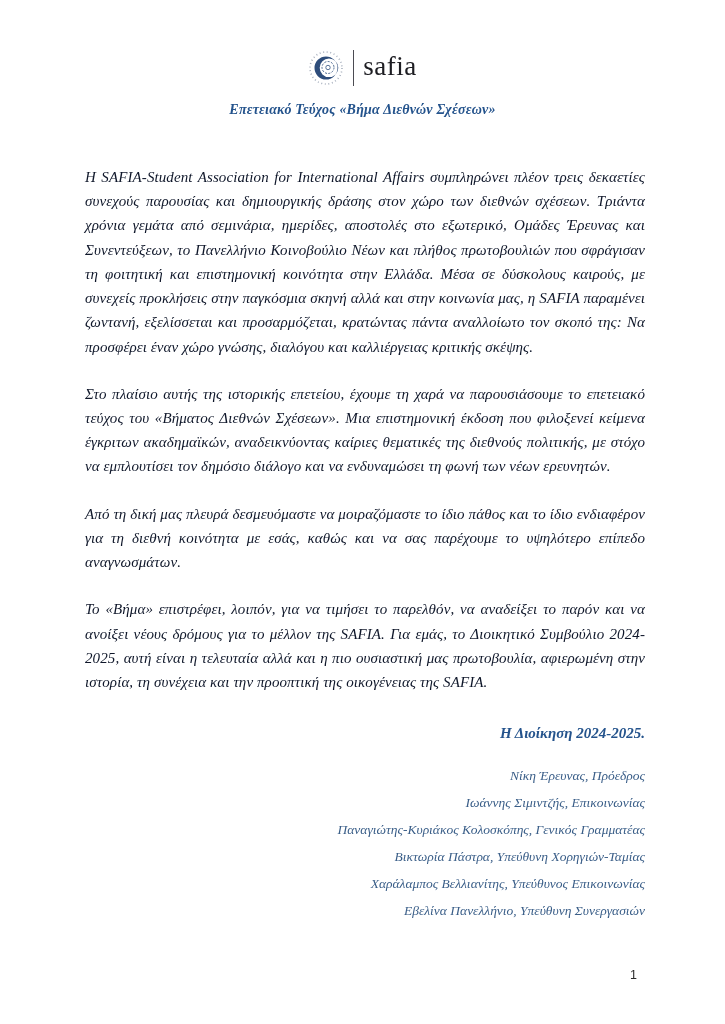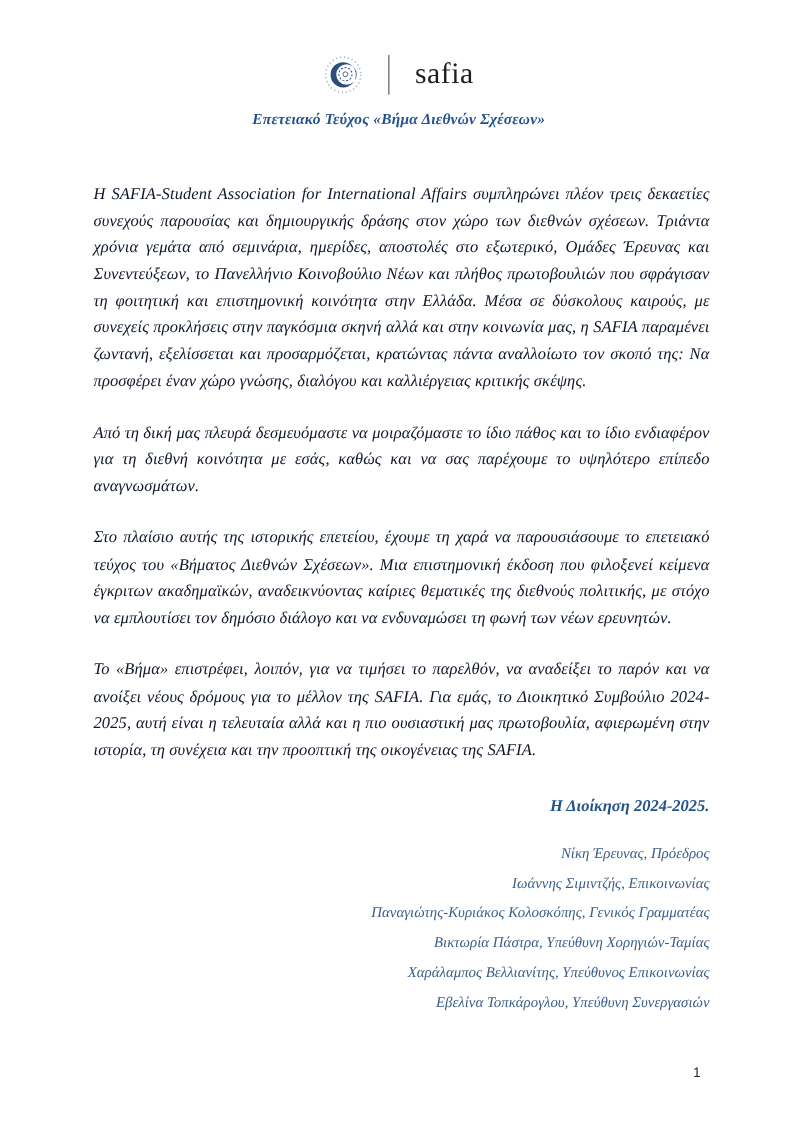--- a/index.html
+++ b/index.html
@@ -12,21 +12,21 @@
     font-family: "Liberation Serif", "DejaVu Serif", serif;
     overflow: hidden;
     box-sizing: border-box;
   }
   
   .logo-row {
     display: flex;
     align-items: center;
     justify-content: center;
     padding-top: 50px;
-    gap: 23px;
+    gap: 9px;
   }
   .emblem { width: 36px; height: 36px; display: block; }
   .logo-divider { width: 1px; height: 36px; background: #4b4b52; }
   .wordmark {
     font-size: 27px;
     color: #1d1d22;
     font-style: normal;
     letter-spacing: 0.5px;
     line-height: 1;
     padding-bottom: 4px;
@@ -102,41 +102,41 @@
     <div class="logo-divider"></div>
     <div class="wordmark">safia</div>
   </div>
 
   <h1 class="doc-title">Επετειακό Τεύχος «Βήμα Διεθνών Σχέσεων»</h1>
 
   <div class="content">
 
       <p>Η SAFIA-Student Association for International Affairs συμπληρώνει πλέον τρεις δεκαετίες συνεχούς παρουσίας και δημιουργικής δράσης στον χώρο των διεθνών σχέσεων. Τριάντα χρόνια γεμάτα από σεμινάρια, ημερίδες, αποστολές στο εξωτερικό, Ομάδες Έρευνας και Συνεντεύξεων, το Πανελλήνιο Κοινοβούλιο Νέων και πλήθος πρωτοβουλιών που σφράγισαν τη φοιτητική και επιστημονική κοινότητα στην Ελλάδα. Μέσα σε δύσκολους καιρούς, με συνεχείς προκλήσεις στην παγκόσμια σκηνή αλλά και στην κοινωνία μας, η SAFIA παραμένει ζωντανή, εξελίσσεται και προσαρμόζεται, κρατώντας πάντα αναλλοίωτο τον σκοπό της: Να προσφέρει έναν χώρο γνώσης, διαλόγου και καλλιέργειας κριτικής σκέψης.</p>
 
+      <p>Στο πλαίσιο αυτής της ιστορικής επετείου, έχουμε τη χαρά να παρουσιάσουμε το επετειακό τεύχος του «Βήματος Διεθνών Σχέσεων». Μια επιστημονική έκδοση που φιλοξενεί κείμενα έγκριτων ακαδημαϊκών, αναδεικνύοντας καίριες θεματικές της διεθνούς πολιτικής, με στόχο να εμπλουτίσει τον δημόσιο διάλογο και να ενδυναμώσει τη φωνή των νέων ερευνητών.</p>
+
       <p>Από τη δική μας πλευρά δεσμευόμαστε να μοιραζόμαστε το ίδιο πάθος και το ίδιο ενδιαφέρον για τη διεθνή κοινότητα με εσάς, καθώς και να σας παρέχουμε το υψηλότερο επίπεδο αναγνωσμάτων.</p>
-
-      <p>Στο πλαίσιο αυτής της ιστορικής επετείου, έχουμε τη χαρά να παρουσιάσουμε το επετειακό τεύχος του «Βήματος Διεθνών Σχέσεων». Μια επιστημονική έκδοση που φιλοξενεί κείμενα έγκριτων ακαδημαϊκών, αναδεικνύοντας καίριες θεματικές της διεθνούς πολιτικής, με στόχο να εμπλουτίσει τον δημόσιο διάλογο και να ενδυναμώσει τη φωνή των νέων ερευνητών.</p>
 
       <p>Το «Βήμα» επιστρέφει, λοιπόν, για να τιμήσει το παρελθόν, να αναδείξει το παρόν και να ανοίξει νέους δρόμους για το μέλλον της SAFIA. Για εμάς, το Διοικητικό Συμβούλιο 2024-2025, αυτή είναι η τελευταία αλλά και η πιο ουσιαστική μας πρωτοβουλία, αφιερωμένη στην ιστορία, τη συνέχεια και την προοπτική της οικογένειας της SAFIA.</p>
 
     </div>
 
   <div class="signature">
     <p class="signature-heading">Η Διοίκηση 2024-2025.</p>
     <ul class="members">
 
         <li>Νίκη Έρευνας, Πρόεδρος</li>
 
         <li>Ιωάννης Σιμιντζής, Επικοινωνίας</li>
 
         <li>Παναγιώτης-Κυριάκος Κολοσκόπης, Γενικός Γραμματέας</li>
 
         <li>Βικτωρία Πάστρα, Υπεύθυνη Χορηγιών-Ταμίας</li>
 
         <li>Χαράλαμπος Βελλιανίτης, Υπεύθυνος Επικοινωνίας</li>
 
-        <li>Εβελίνα Τοπκάρογλου, Υπεύθυνη Συνεργασιών</li>
+        <li>Εβελίνα Πανελλήνιο, Υπεύθυνη Συνεργασιών</li>
       </ul>
   </div>
 
   <div class="page-number">1</div>
 
 </div>
 
 </body></html>

